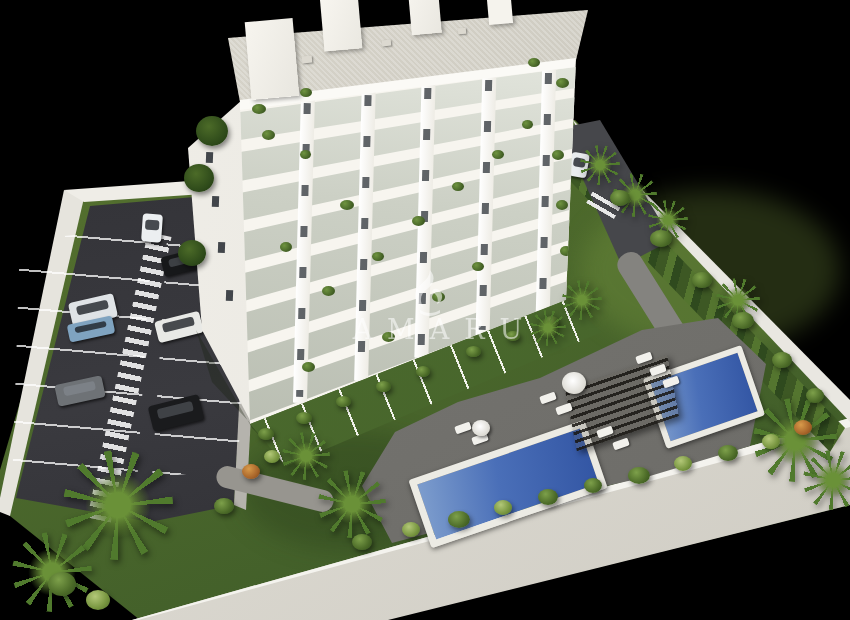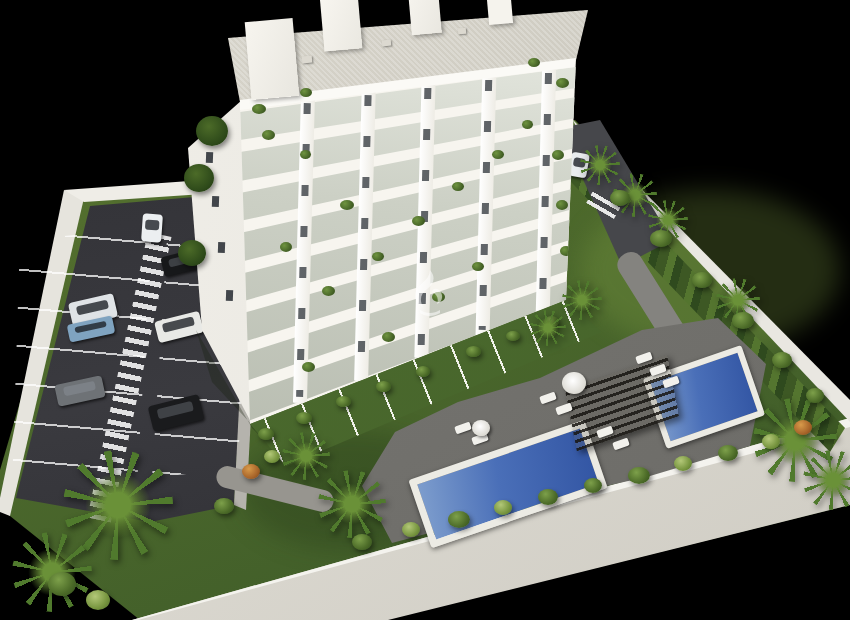--- a/index.html
+++ b/index.html
@@ -234,14 +234,15 @@
   <div class="shrub orange" style="left:794px;top:420px;width:18px;height:15px;"></div>
   <div class="shrub orange" style="left:242px;top:464px;width:18px;height:15px;"></div>
   <div class="shrub light" style="left:264px;top:450px;width:16px;height:13px;"></div>
   <div class="shrub" style="left:214px;top:498px;width:20px;height:16px;"></div>
 
   <svg class="abs" style="left:406px;top:268px;opacity:.55;" width="44" height="48" viewBox="0 0 44 48">
     <path d="M24 2 C30 9 28 16 21 21 C15 25 13 32 17 39 C10 36 7 28 11 21 C15 14 23 13 24 2 Z" fill="#ffffff"></path>
     <path d="M26 24 C31 26 33 31 31 36 C36 34 38 28 34 23 C31 20 27 20 26 24 Z" fill="#ffffff"></path>
     <path d="M14 42 C20 46 28 46 34 42 L34 45 C27 49 20 49 14 45 Z" fill="#ffffff"></path>
   </svg>
+  <div id="wm-text">AMARU</div>
 
 </div>
 
 </body></html>

